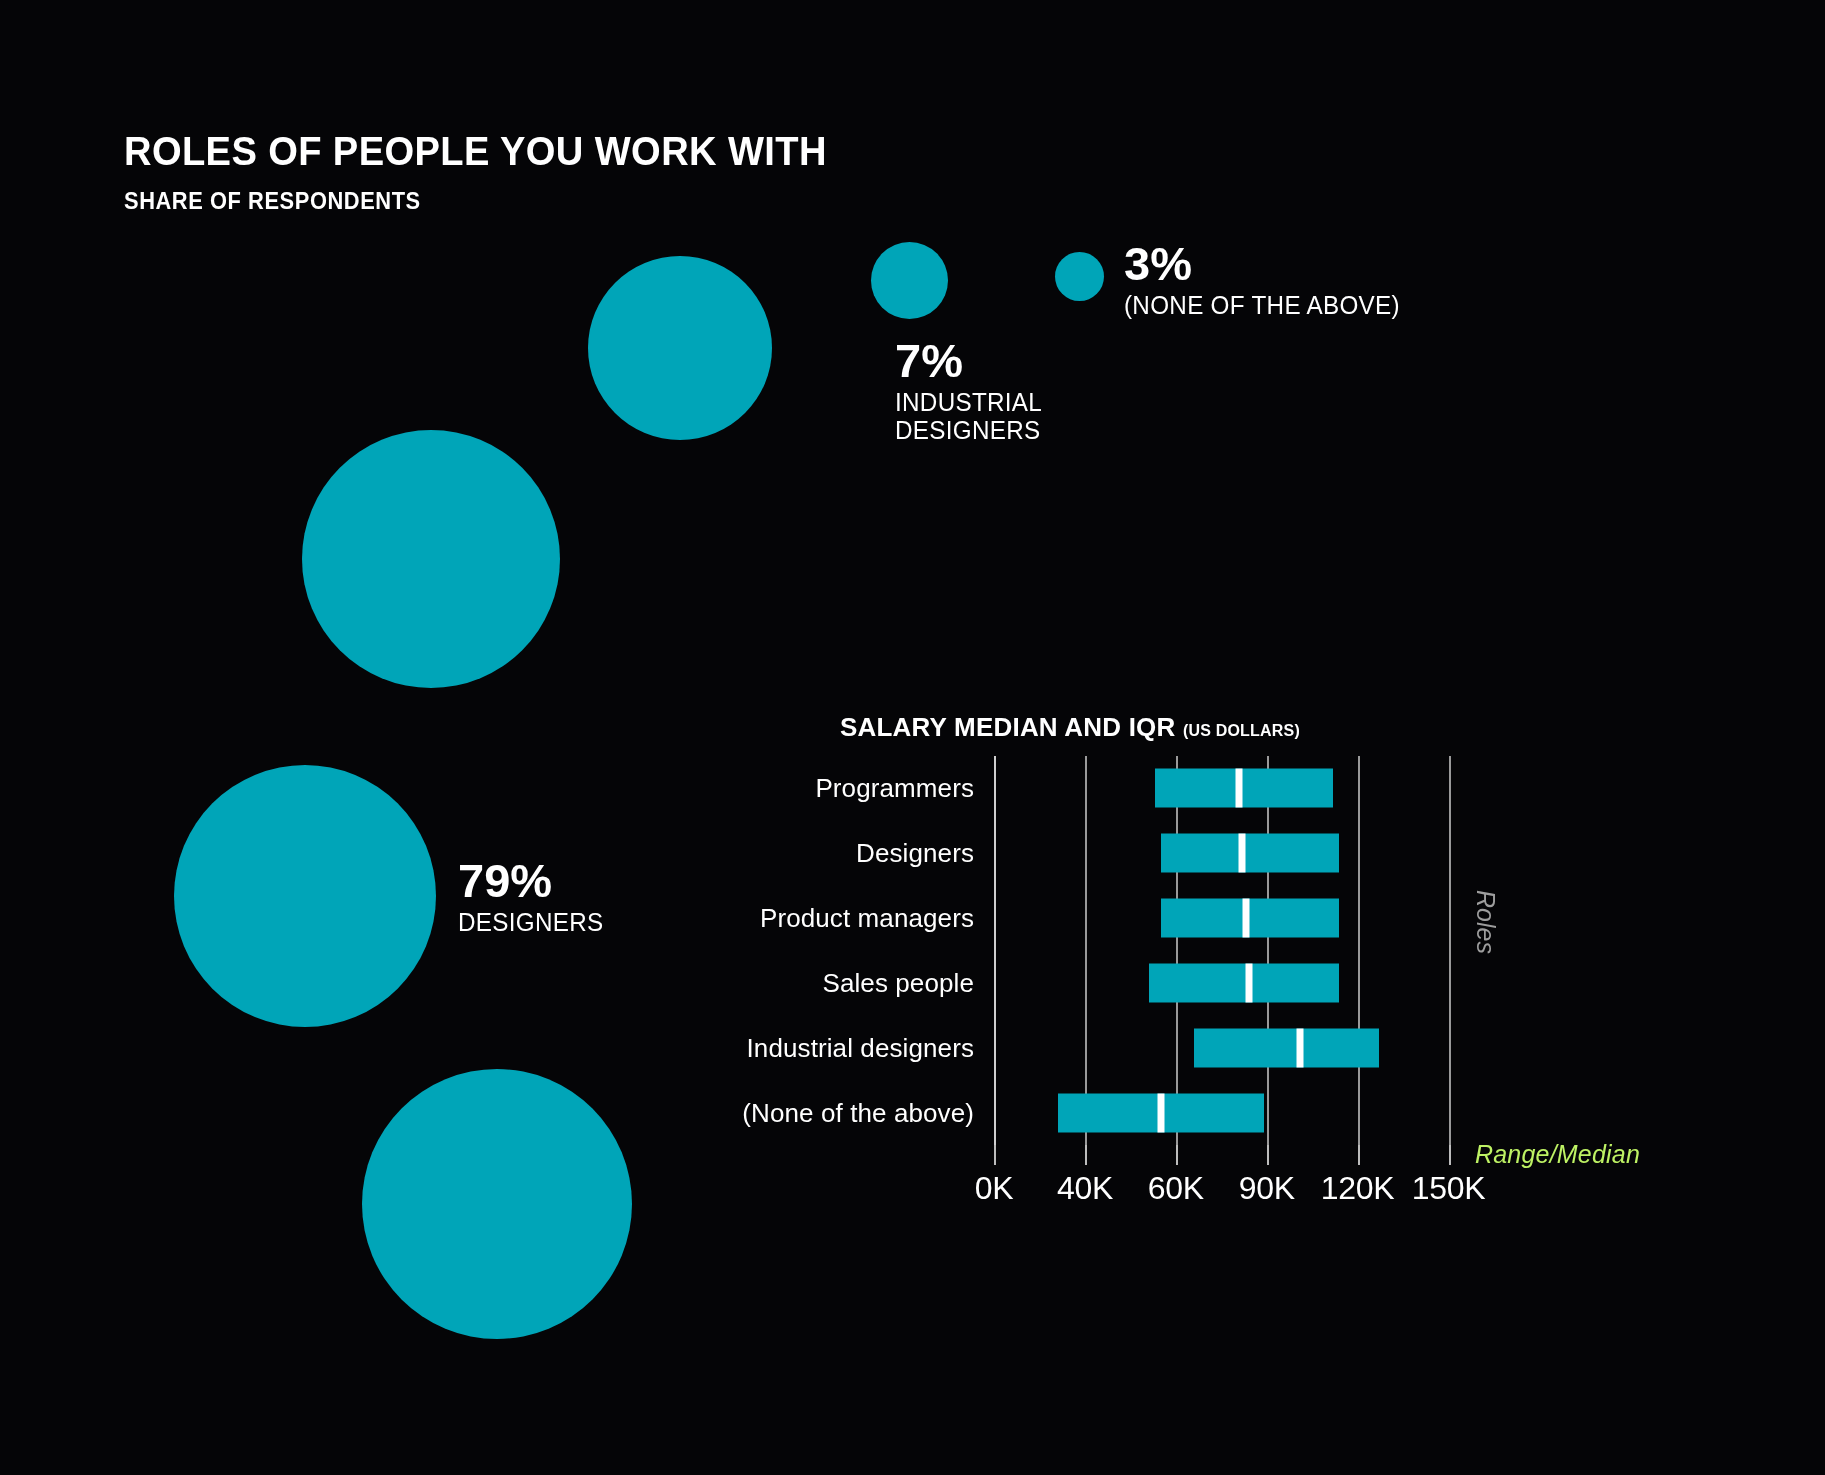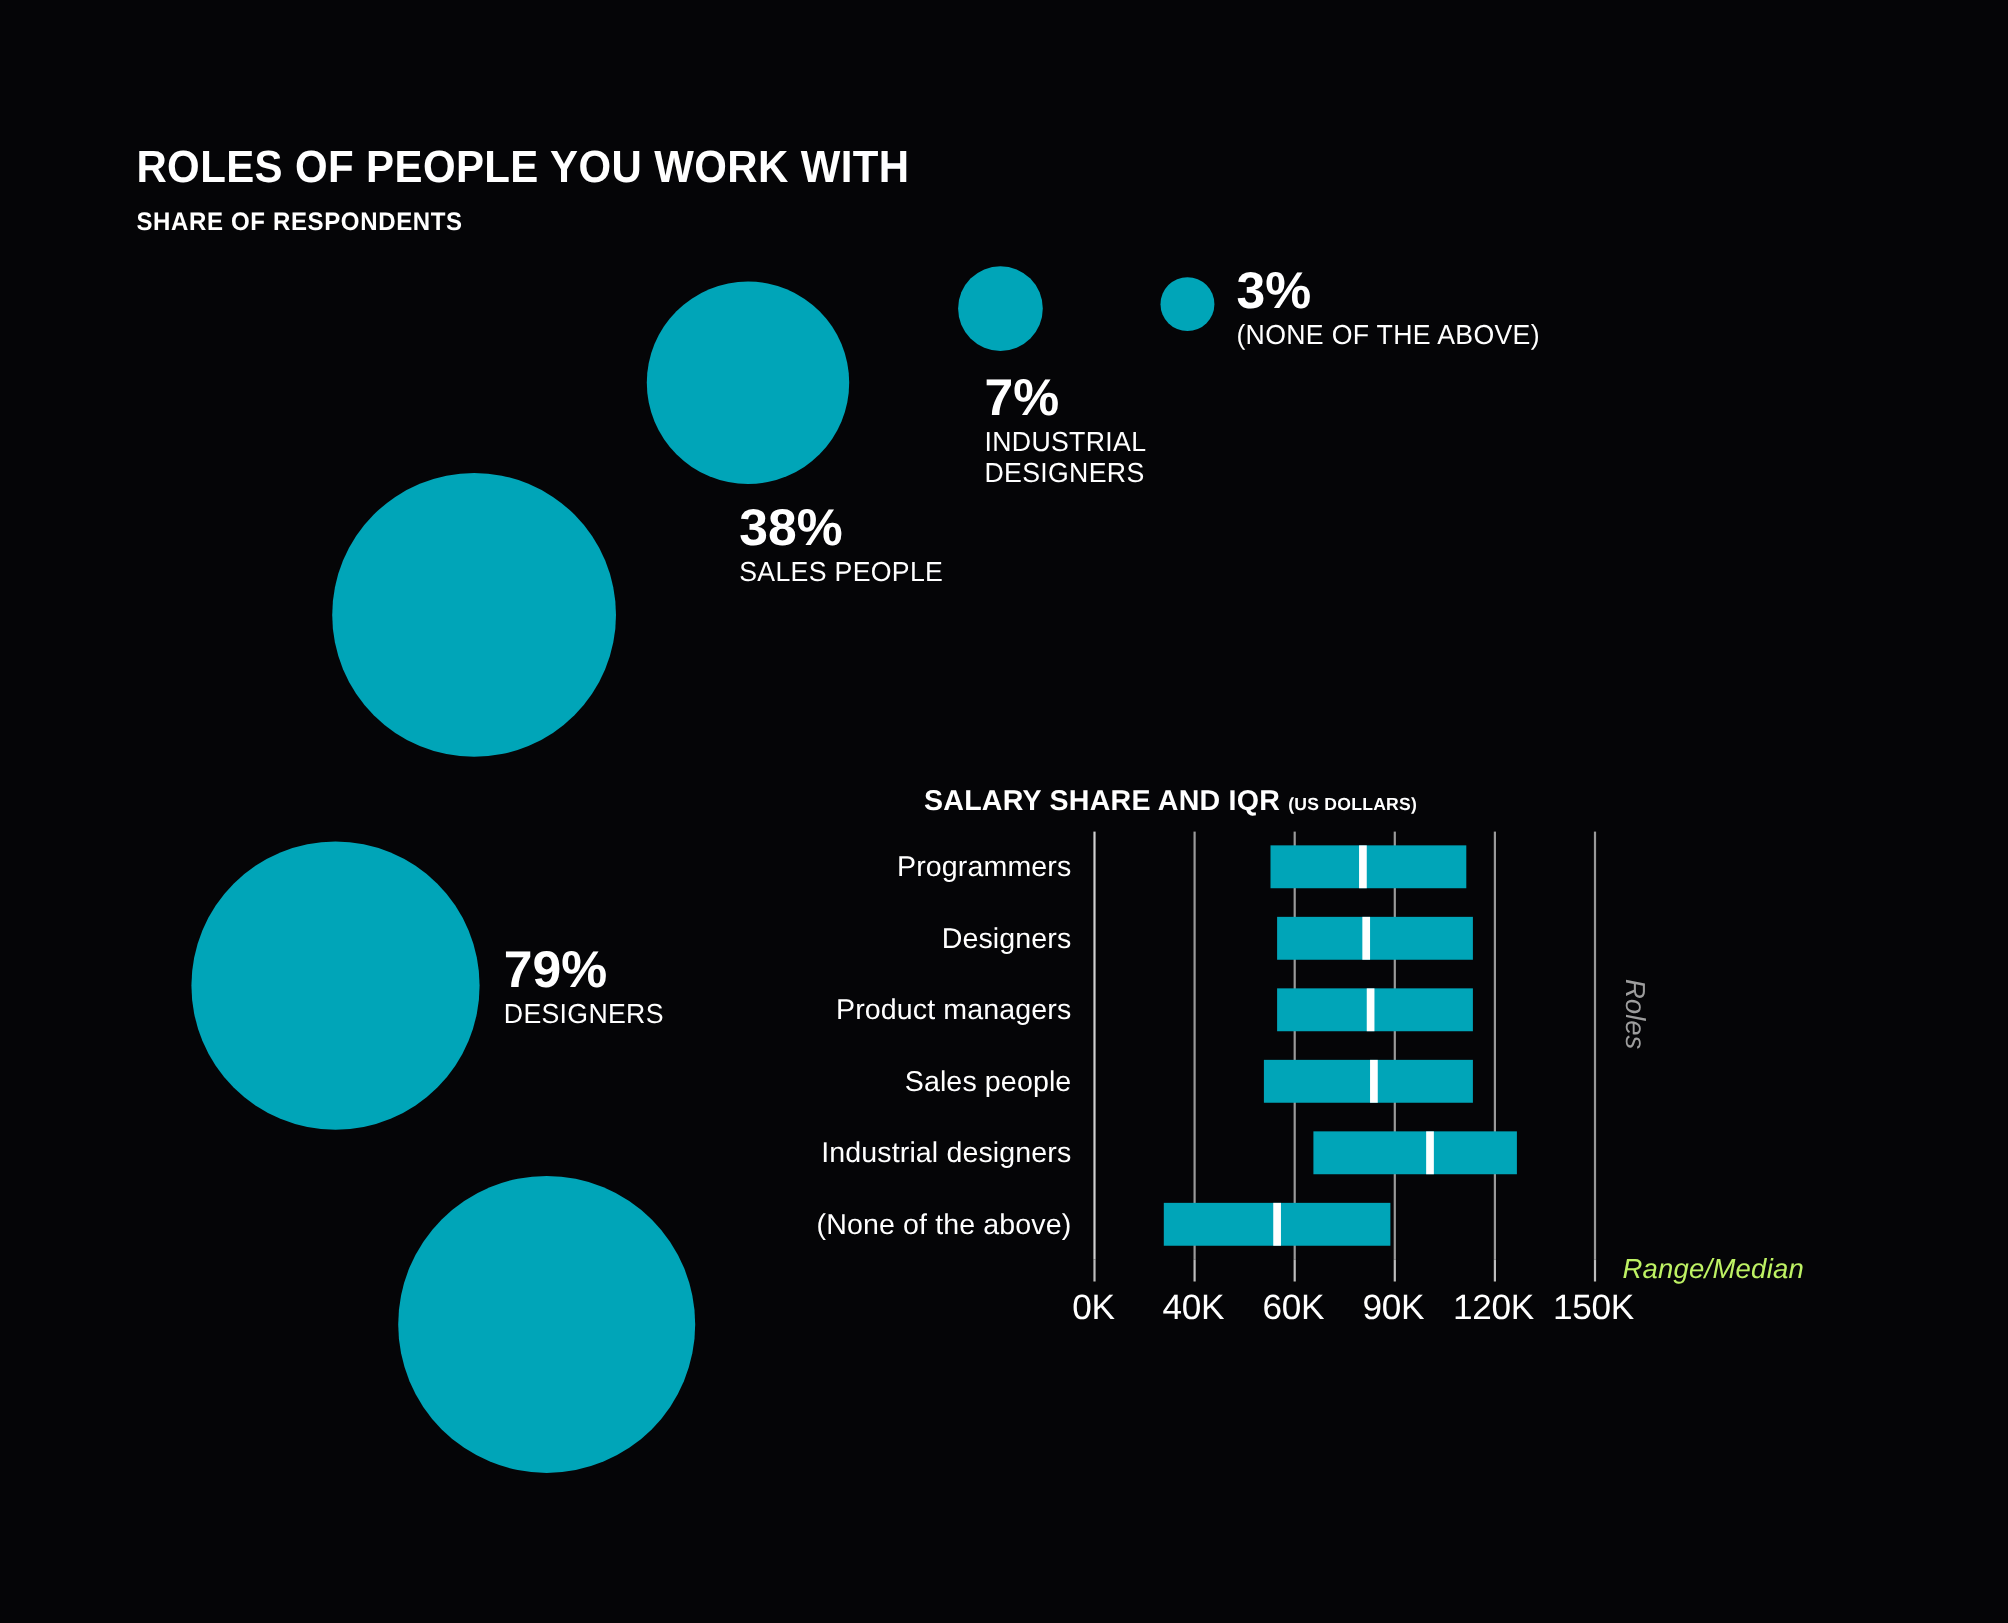--- a/index.html
+++ b/index.html
@@ -69,24 +69,20 @@
 </style>
 </head>
 <body>
 
 <div class="stage">
 
   <div id="main-title">ROLES OF PEOPLE YOU WORK WITH</div>
   <div id="main-subtitle">SHARE OF RESPONDENTS</div>
 
   <div class="bubble" style="--teal:#00a5b8;left:588px;top:256px;width:184px;height:184px;"></div>
-  <div class="bub-label" style="left:672px;top:455px;">
-    <span class="bub-pct">38%</span>
-    <span class="bub-name">SALES PEOPLE</span>
-  </div>
 
   <div class="bubble" style="--teal:#00a5b8;left:871px;top:242px;width:77px;height:77px;"></div>
   <div class="bub-label" style="left:895px;top:337px;">
     <span class="bub-pct">7%</span>
     <span class="bub-name">INDUSTRIAL</span>
     <span class="bub-name" style="margin-top:0;">DESIGNERS</span>
   </div>
 
   <div class="bubble" style="--teal:#00a5b8;left:1055px;top:252px;width:49px;height:49px;"></div>
   <div class="bub-label" style="left:1124px;top:240px;">
@@ -100,21 +96,21 @@
   <div class="bub-label" style="left:458px;top:857px;">
     <span class="bub-pct">79%</span>
     <span class="bub-name">DESIGNERS</span>
   </div>
 
   <div class="bubble" style="--teal:#00a5b8;left:362px;top:1069px;width:270px;height:270px;"></div>
 
   <div id="chart-panel">
 
     <div id="chart-title">
-      <span>SALARY SHARE AND IQR</span>
+      <span>SALARY MEDIAN AND IQR</span>
       <span class="units">(US DOLLARS)</span>
     </div>
 
     <div id="plot">
         <div class="gridline axis0" style="left: 0px;"></div>
         <div class="tick" style="left: 0px;"></div>
         <div class="ticklabel" style="left: 0px;">0K</div>
         <div class="gridline" style="left: 90.9091px;"></div>
         <div class="tick" style="left: 90.9091px;"></div>
         <div class="ticklabel" style="left: 90.9091px;">40K</div>

